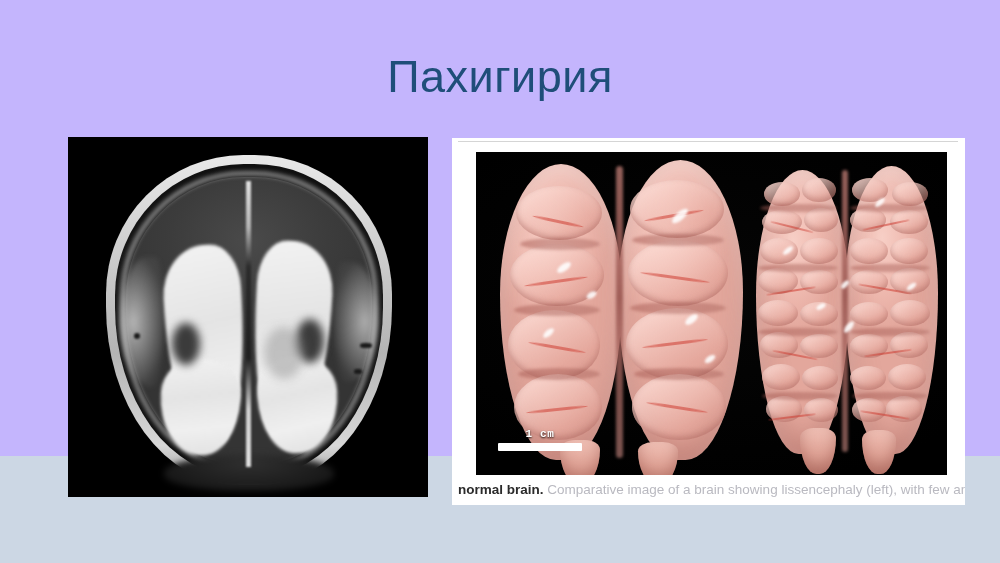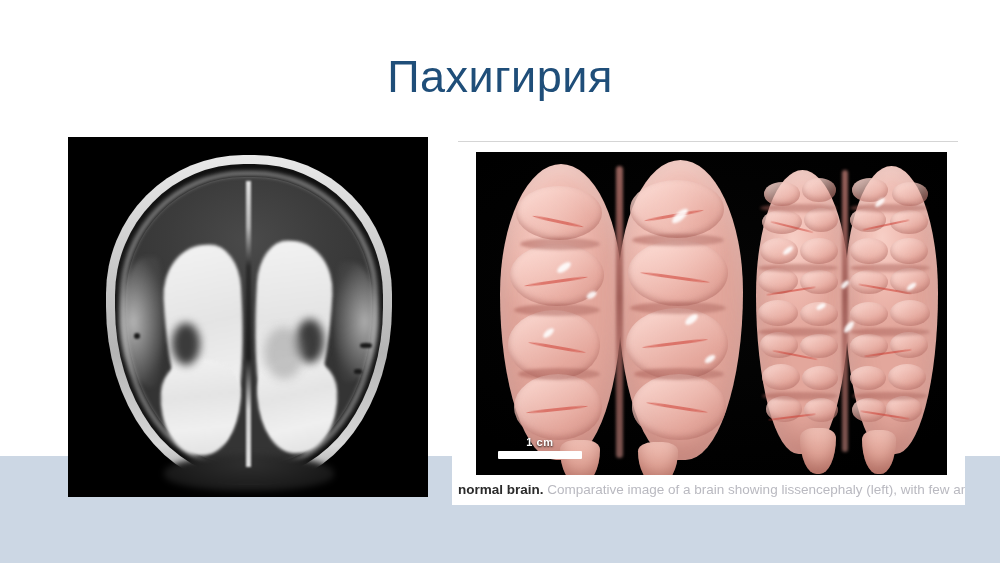--- a/index.html
+++ b/index.html
@@ -11,21 +11,21 @@
     width: 1000px;
     height: 563px;
     overflow: hidden;
     background: #ccd7e4;
     font-family: "Liberation Sans", sans-serif;
   }
   .slide {
     position: relative;
     width: 1000px;
     height: 456px;
-    background: #ffffff;
+    background: #c4b5fd;
   }
 
   
   .slide-title {
     position: absolute;
     left: 0;
     top: 52px;
     width: 1000px;
     text-align: center;
     font-size: 45px;
@@ -310,22 +310,23 @@
     position: absolute;
     border-radius: 38% 38% 46% 46% / 22% 22% 78% 78%;
     background: linear-gradient(180deg, #f0c0b5 0%, #e0a497 55%, #c98b7e 100%);
     box-shadow: inset 0 -8px 14px rgba(150,80,72,0.45);
   }
 
   
   .scalebar-wrap {
     position: absolute;
     left: 22px;
-    bottom: 16px;
+    bottom: 24px;
     width: 84px;
+    font-family: Liberation Mono, monospace;
   }
   .scalebar-label {
     color: #ffffff;
     font-size: 11px;
     font-weight: 700;
     letter-spacing: 0.6px;
     text-align: center;
     margin-bottom: 3px;
     text-shadow: 0 1px 2px rgba(0,0,0,0.9);
   }

